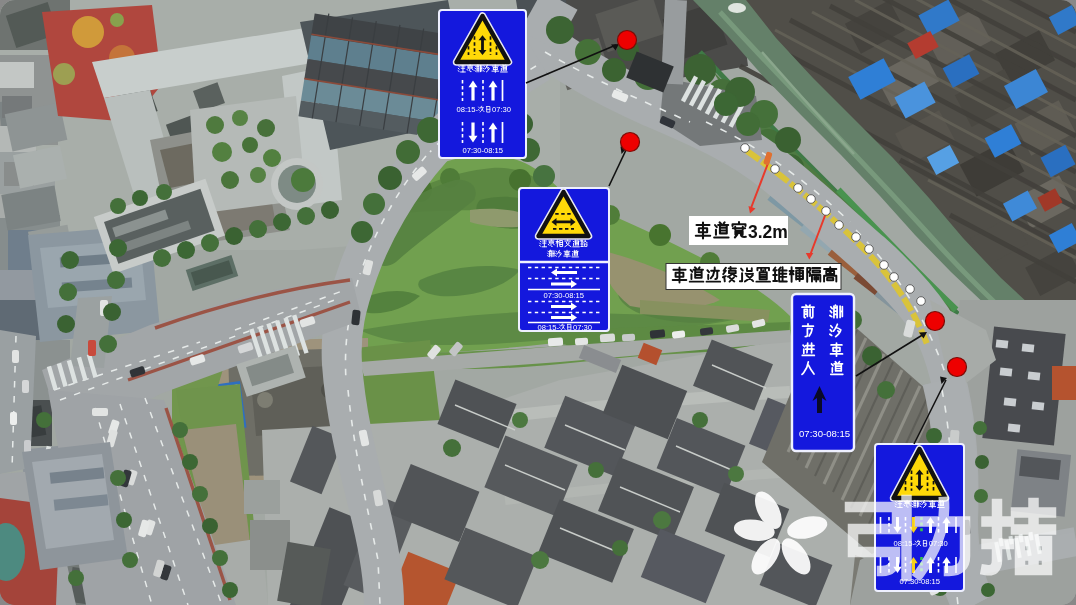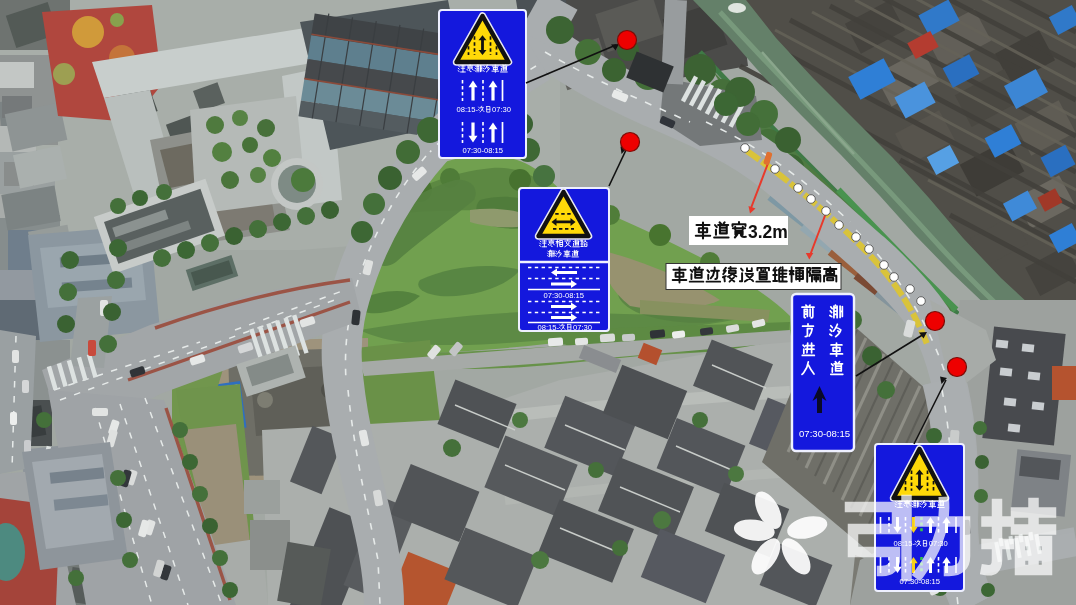--- a/index.html
+++ b/index.html
@@ -1,16 +1,16 @@
 <!DOCTYPE html>
 <html><head>
 <meta charset="utf-8">
 <style>
 html,body{margin:0;padding:0;background:#888;}
-#stage{position:relative;width:1076px;height:605px;overflow:hidden;font-family:"Liberation Sans",sans-serif;}
+#stage{position:relative;width:1076px;height:605px;overflow:hidden;font-family:"Liberation Sans",sans-serif;border-radius:15px;}
 </style>
 </head>
 <body>
 <div id="stage">
 <svg width="1076" height="605" viewBox="0 0 1076 605" xmlns="http://www.w3.org/2000/svg">
 
 <rect x="0" y="0" width="1076" height="605" fill="#a2a8a3"></rect>
 
 <polygon points="0,0 560,0 560,230 300,250 100,250 0,210" fill="#a8aea9"></polygon>
 

